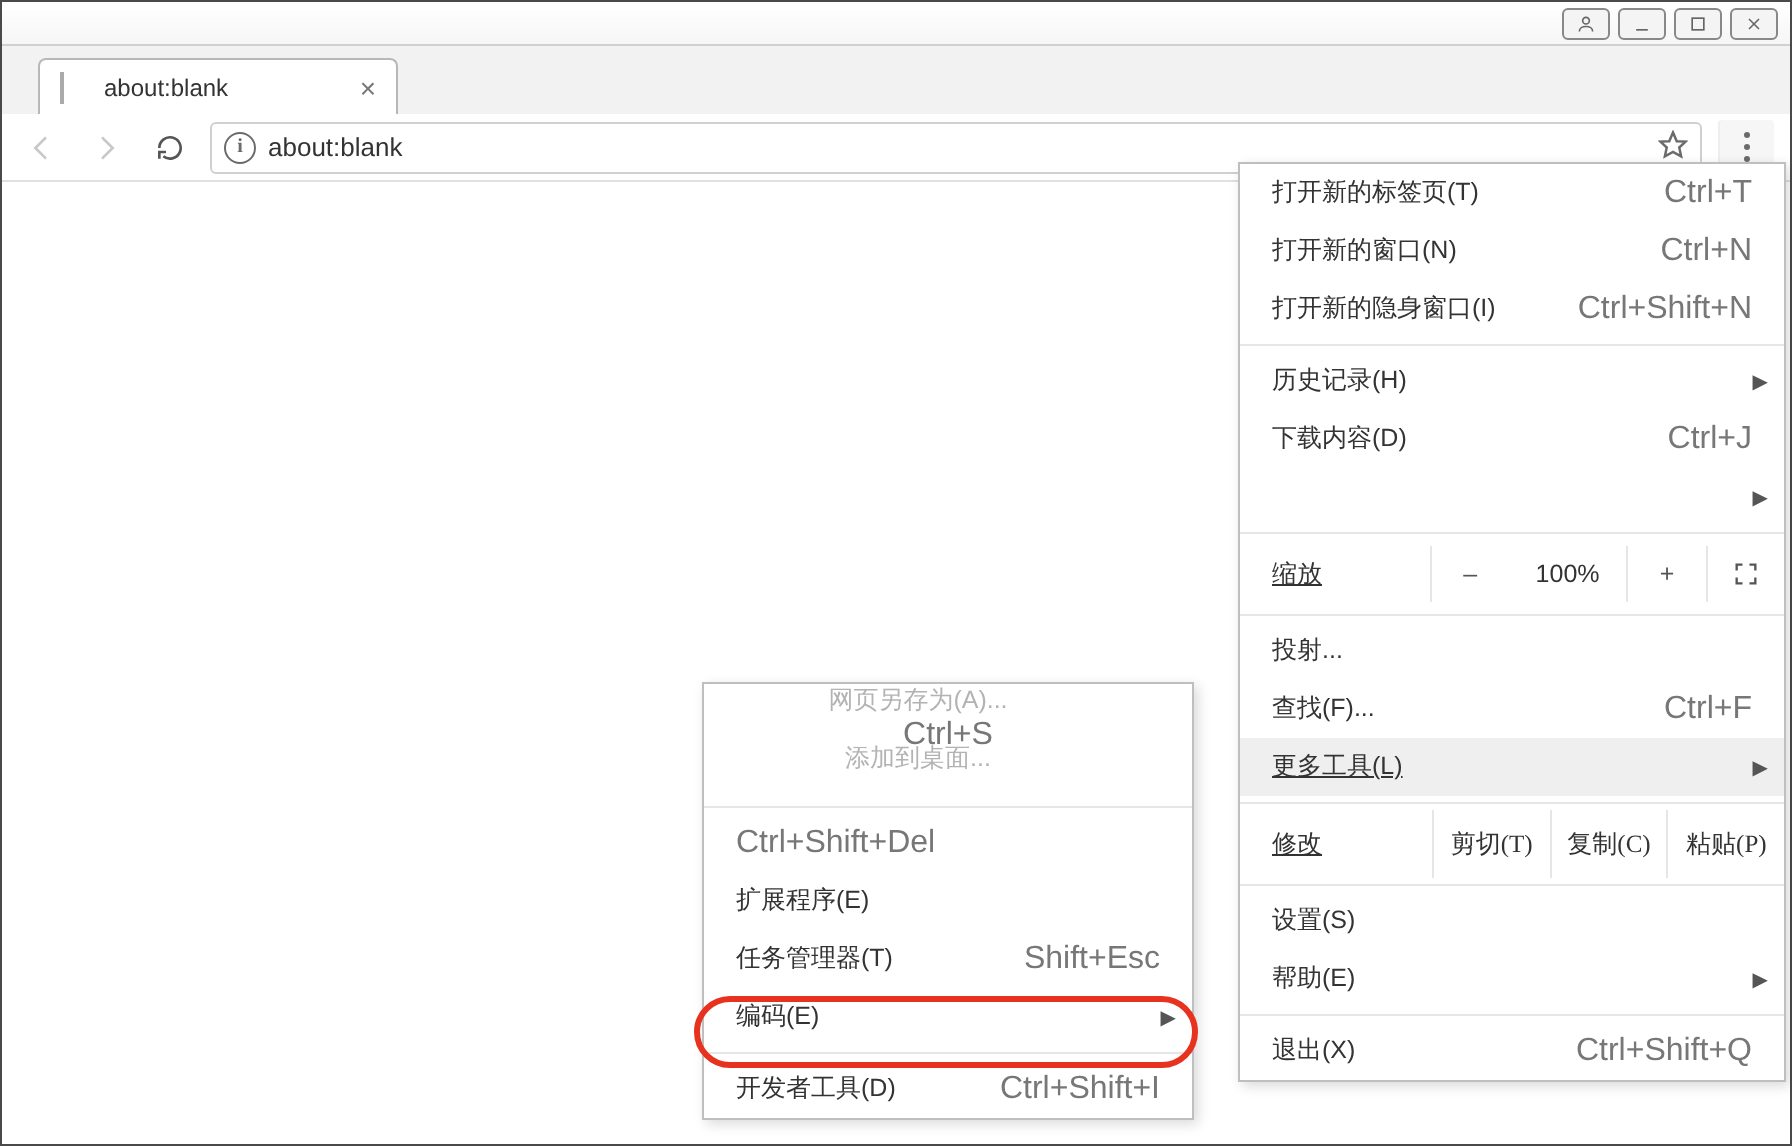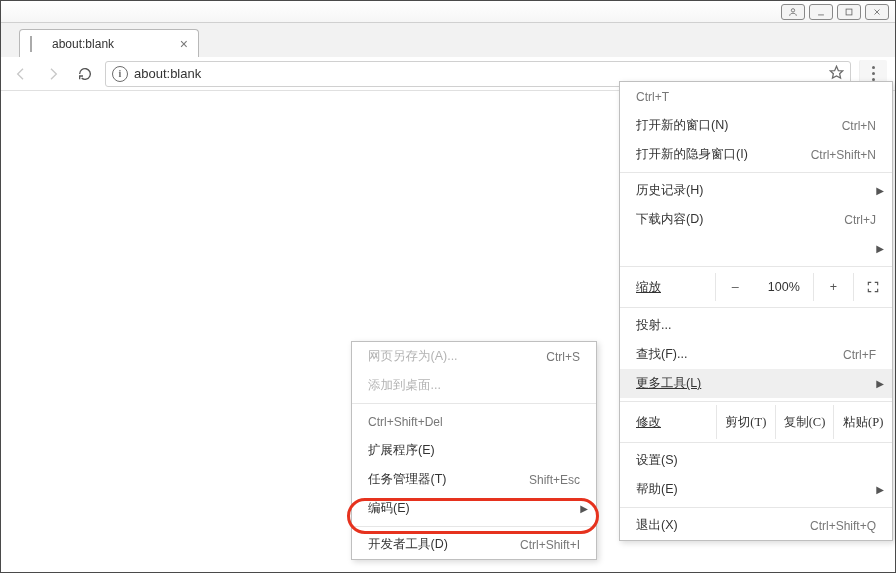--- a/index.html
+++ b/index.html
@@ -31,23 +31,23 @@
 .menu-btn { width:28px; height:28px; display:flex; align-items:center; justify-content:center; flex-direction:column; gap:3px; border-left:1px solid #eee; background:#f6f6f6; border-radius:2px; }
 .menu-btn .dot { width:3px; height:3px; background:#6b6b6b; border-radius:50%; }
 
 
 .content { position:absolute; top:91px; left:1px; right:1px; bottom:1px; background:#fff; }
 
 
 .menu { position:absolute; background:#fff; border:1px solid #bfbfbf; box-shadow:2px 2px 6px rgba(0,0,0,.15); font-size:12.5px; color:#333; }
 .menu .item { height:29px; display:flex; align-items:center; padding:0 16px; white-space:nowrap; position:relative; }
 .menu .item .lbl { flex:1; padding-right:30px; }
-.menu .item .sc { color:#777; font-size:12px; }
+.menu .item .sc { color:#777; font-size:16px; }
 .menu .item .arrow { position:absolute; right:8px; color:#555; font-size:10px; }
-.menu .item.disabled { color:#b3b3b3; }
+.menu .item.disabled { color:#b3b3b3;flex-direction:column; }
 .menu .item.hover { background:#efefef;text-decoration:underline; }
 .menu .sep { height:1px; background:#e6e6e6; margin:3px 0; }
 .menu .zoom-row,.menu .edit-row { display:flex; align-items:center; height:34px; }
 .menu .zoom-row .zlabel,.menu .edit-row .elabel { padding:0 16px; width:96px;text-decoration:underline; }
 .menu .zbtn { width:40px; height:28px; border-left:1px solid #e6e6e6; display:flex; align-items:center; justify-content:center; color:#555; }
 .menu .zbtn:first-of-type{ border-left:1px solid #e6e6e6; }
 .menu .zval { width:60px; text-align:center; }
 .menu .fsbtn { width:40px; height:28px; border-left:1px solid #e6e6e6; display:flex; align-items:center; justify-content:center; }
 .menu .edit-row .ecell { flex:1; height:100%; border-left:1px solid #e6e6e6; display:flex; align-items:center; justify-content:center;font-family:Liberation Serif, serif; }
 
@@ -129,20 +129,21 @@
       <span class="dot"></span>
         <span class="dot"></span>
         <span class="dot"></span>
     </div>
   </div>
 
   <div class="content"></div>
 
   <div class="menu main-menu">
     <div class="item">
+        <span class="lbl">打开新的标签页(T)</span>
         <span class="sc">Ctrl+T</span>
       </div>
     <div class="item">
         <span class="lbl">打开新的窗口(N)</span>
         <span class="sc">Ctrl+N</span>
       </div>
     <div class="item">
         <span class="lbl">打开新的隐身窗口(I)</span>
         <span class="sc">Ctrl+Shift+N</span>
       </div>

